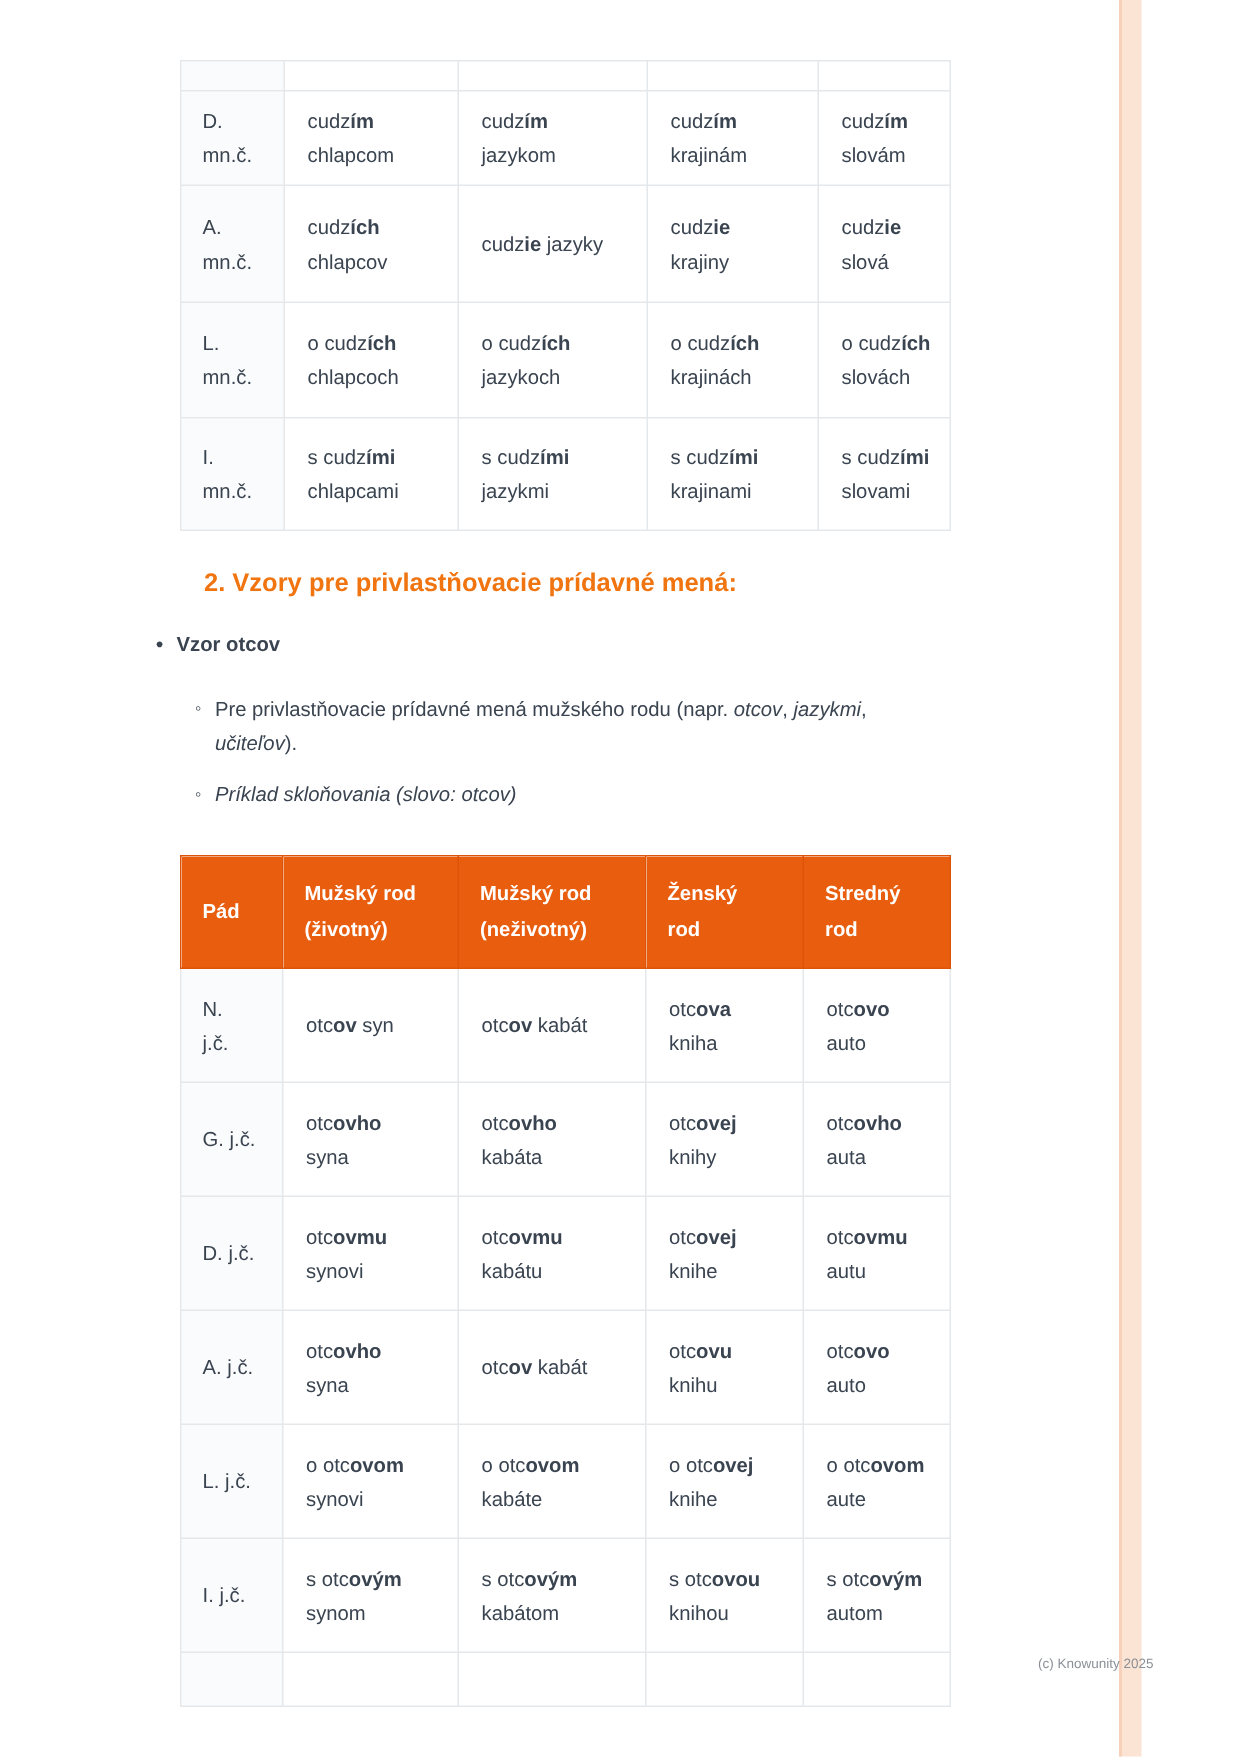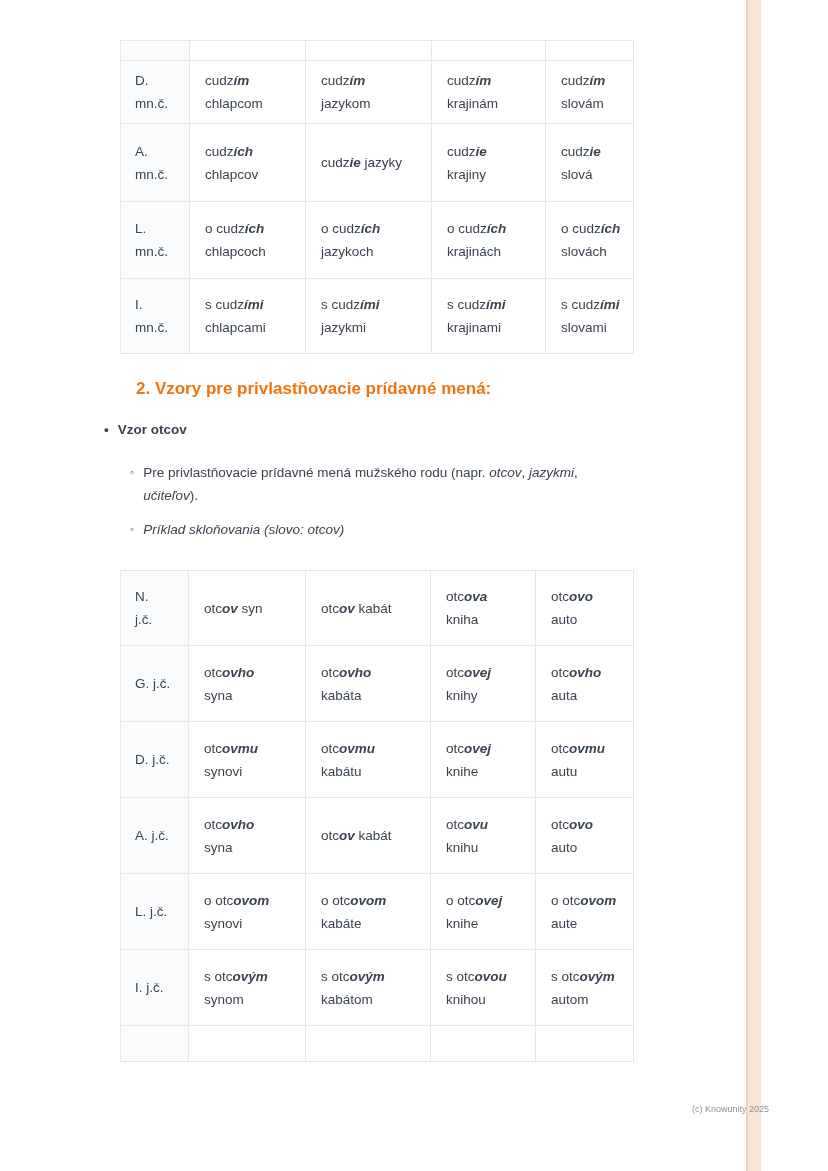--- a/index.html
+++ b/index.html
@@ -5,21 +5,21 @@
   * { margin:0; padding:0; box-sizing:border-box; }
   html,body { width:828px; height:1171px; }
   body {
     position:relative;
     background:#ffffff;
     font-family:"Liberation Sans", sans-serif;
     color:var(--text,#3a4450);
     overflow:hidden;
   }
   em { }
-  strong { font-weight:700;font-style:italic; }
+  strong { font-weight:700; }
 
   .stripe {
     position:absolute; left:746px; top:0; width:15px; height:1171px;
     background:var(--stripe,#fce4d4);
     border-left:2px solid #f6d0b8;
   }
 
   table {
     border-collapse:collapse; table-layout:fixed; position:absolute;
     background:#ffffff;
@@ -152,20 +152,27 @@
   <table id="t2">
     <colgroup>
       <col style="width:68px">
         <col style="width:117px">
         <col style="width:125px">
       <col style="width:105px">
         <col style="width:98px">
     </colgroup>
     <tbody id="t2-body">
         <tr>
+          <th>Pád</th>
+          <th>Mužský rod<br>(životný)</th>
+          <th>Mužský rod<br>(neživotný)</th>
+          <th>Ženský<br>rod</th>
+          <th>Stredný<br>rod</th>
+        </tr>
+        <tr>
           <td class="pad-cell">N.<br>j.č.</td>
           <td>otc<strong>ov</strong> syn</td>
           <td>otc<strong>ov</strong> kabát</td>
           <td>otc<strong>ova</strong><br>kniha</td>
           <td>otc<strong>ovo</strong><br>auto</td>
         </tr>
         <tr>
           <td class="pad-cell">G. j.č.</td>
           <td>otc<strong>ovho</strong><br>syna</td>
           <td>otc<strong>ovho</strong><br>kabáta</td>

